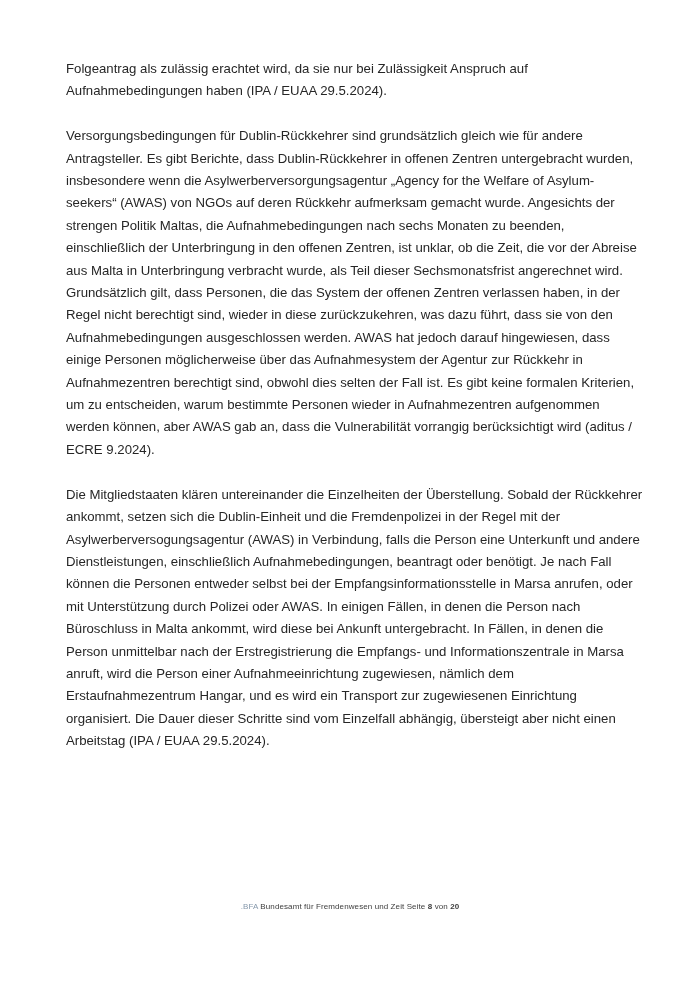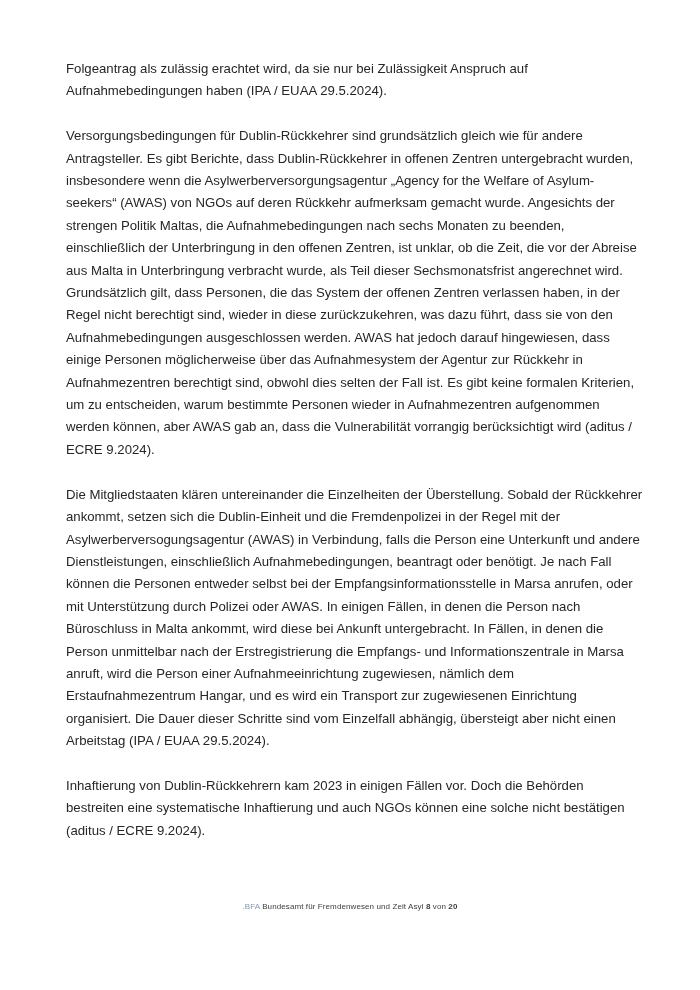--- a/index.html
+++ b/index.html
@@ -50,19 +50,18 @@
 </style>
 </head>
 <body>
 
 <div class="page">
 
   <main class="content">
     <p>Folgeantrag als zulässig erachtet wird, da sie nur bei Zulässigkeit Anspruch auf Aufnahmebedingungen haben (IPA / EUAA 29.5.2024).</p>
     <p>Versorgungsbedingungen für Dublin-Rückkehrer sind grundsätzlich gleich wie für andere Antragsteller. Es gibt Berichte, dass Dublin-Rückkehrer in offenen Zentren untergebracht wurden, insbesondere wenn die Asylwerberversorgungsagentur „Agency for the Welfare of Asylum-seekers“ (AWAS) von NGOs auf deren Rückkehr aufmerksam gemacht wurde. Angesichts der strengen Politik Maltas, die Aufnahmebedingungen nach sechs Monaten zu beenden, einschließlich der Unterbringung in den offenen Zentren, ist unklar, ob die Zeit, die vor der Abreise aus Malta in Unterbringung verbracht wurde, als Teil dieser Sechsmonatsfrist angerechnet wird. Grundsätzlich gilt, dass Personen, die das System der offenen Zentren verlassen haben, in der Regel nicht berechtigt sind, wieder in diese zurückzukehren, was dazu führt, dass sie von den Aufnahmebedingungen ausgeschlossen werden. AWAS hat jedoch darauf hingewiesen, dass einige Personen möglicherweise über das Aufnahmesystem der Agentur zur Rückkehr in Aufnahmezentren berechtigt sind, obwohl dies selten der Fall ist. Es gibt keine formalen Kriterien, um zu entscheiden, warum bestimmte Personen wieder in Aufnahmezentren aufgenommen werden können, aber AWAS gab an, dass die Vulnerabilität vorrangig berücksichtigt wird (aditus / ECRE 9.2024).</p>
     <p>Die Mitgliedstaaten klären untereinander die Einzelheiten der Überstellung. Sobald der Rückkehrer ankommt, setzen sich die Dublin-Einheit und die Fremdenpolizei in der Regel mit der Asylwerberversogungsagentur (AWAS) in Verbindung, falls die Person eine Unterkunft und andere Dienstleistungen, einschließlich Aufnahmebedingungen, beantragt oder benötigt. Je nach Fall können die Personen entweder selbst bei der Empfangsinformationsstelle in Marsa anrufen, oder mit Unterstützung durch Polizei oder AWAS. In einigen Fällen, in denen die Person nach Büroschluss in Malta ankommt, wird diese bei Ankunft untergebracht. In Fällen, in denen die Person unmittelbar nach der Erstregistrierung die Empfangs- und Informationszentrale in Marsa anruft, wird die Person einer Aufnahmeeinrichtung zugewiesen, nämlich dem Erstaufnahmezentrum Hangar, und es wird ein Transport zur zugewiesenen Einrichtung organisiert. Die Dauer dieser Schritte sind vom Einzelfall abhängig, übersteigt aber nicht einen Arbeitstag (IPA / EUAA 29.5.2024).</p>
-    <p>Inhaftierung von Dublin-Rückkehrern kam 2023 in einigen Fällen vor. Doch die Behörden bestreiten eine systematische Inhaftierung und auch NGOs können eine solche nicht bestätigen (aditus / ECRE 9.2024).</p>
   </main>
 
-  <footer class="footer"><span class="logo">.BFA</span> <span>Bundesamt für Fremdenwesen und Zeit</span> <span>Asyl</span> <span class="bold">8</span> <span>von</span> <span class="bold">20</span>
+  <footer class="footer"><span class="logo">.BFA</span> <span>Bundesamt für Fremdenwesen und Zeit</span> <span>Seite</span> <span class="bold">8</span> <span>von</span> <span class="bold">20</span>
   </footer>
 
 </div>
 
 </body></html>

